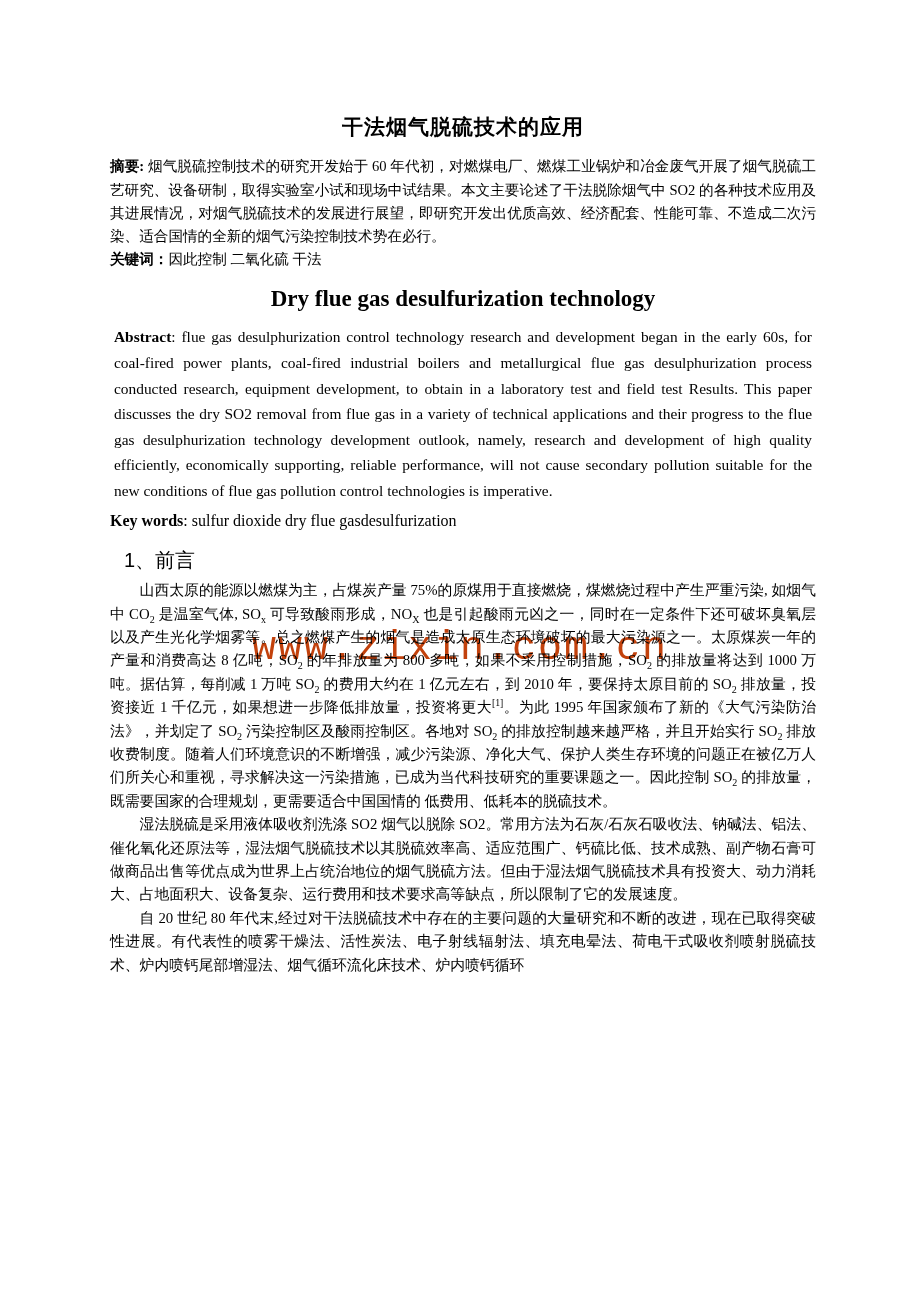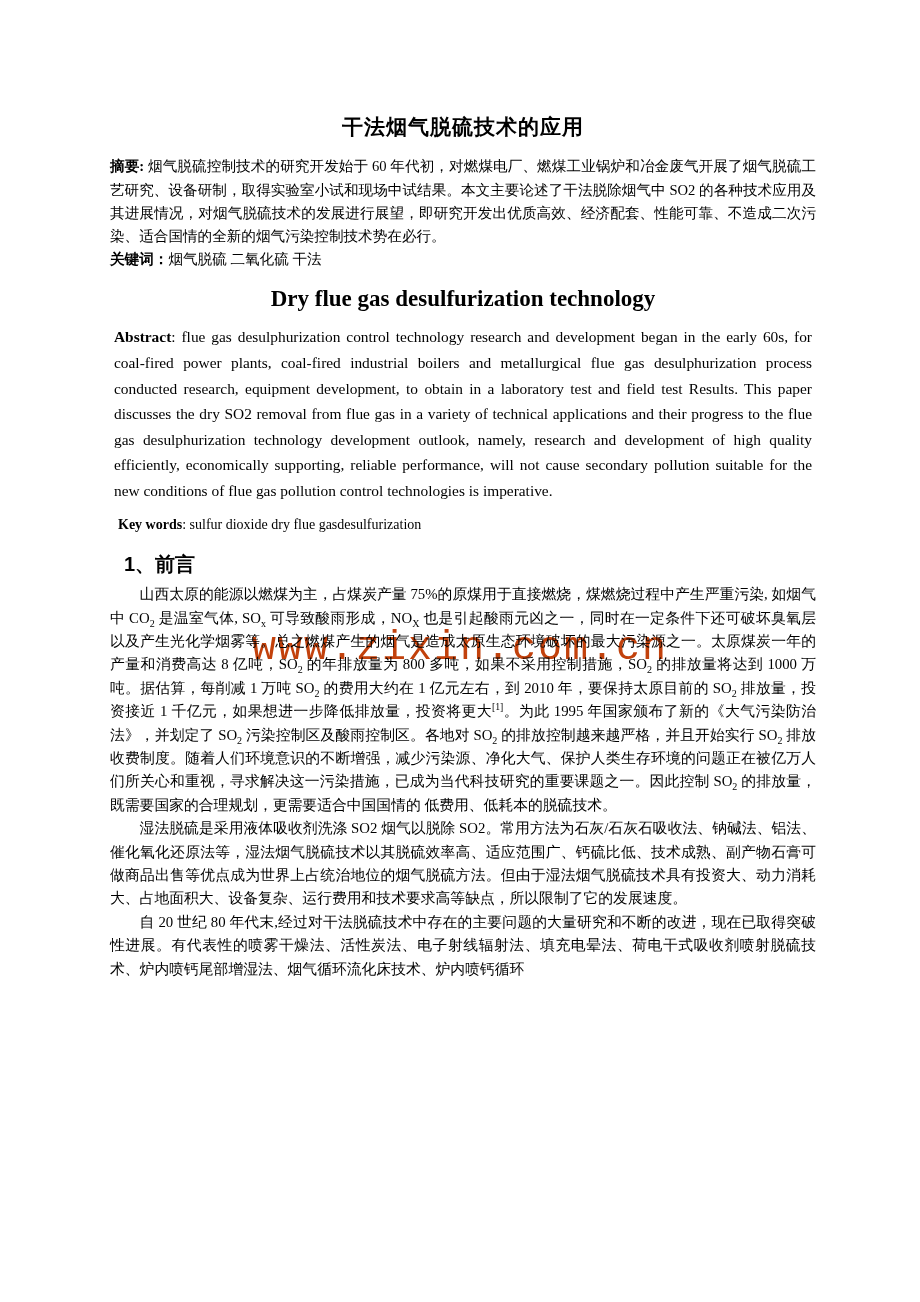--- a/index.html
+++ b/index.html
@@ -78,28 +78,28 @@
     font-size: 15.4px;
     line-height: 25.6px;
     text-align: justify;
     margin: 4px;
   }
   .abstract-en .lbl,
   .keywords-en .lbl {
     font-weight: 700;
   }
   .keywords-en {
-    font-size: 14px;
+    font-size: 16px;
     line-height: 25.6px;
-    margin: 8px;
+    margin: 0;
   }
   .sec-heading {
     font-family: "Liberation Sans", "DejaVu Sans", sans-serif;
     font-size: 20px;
-    font-weight: 700;
+    font-weight: 400;
     margin: 12px 0 4px 14px;
     line-height: 1.5;
   }
   .body-para {
     font-size: 14.8px;
     line-height: 23.4px;
     text-align: justify;
     text-justify: inter-ideograph;
     margin: 0;
     text-indent: 2em;
@@ -120,21 +120,21 @@
 <div class="page">
 
   <div class="watermark">www.zixin.com.cn</div>
 
   <div class="content">
 
     <h1 class="doc-title">干法烟气脱硫技术的应用</h1>
 
     <p class="abstract-cn"><span class="lbl">摘要:</span> <span>烟气脱硫控制技术的研究开发始于 60 年代初，对燃煤电厂、燃煤工业锅炉和冶金废气开展了烟气脱硫工艺研究、设备研制，取得实验室小试和现场中试结果。本文主要论述了干法脱除烟气中 SO2 的各种技术应用及其进展情况，对烟气脱硫技术的发展进行展望，即研究开发出优质高效、经济配套、性能可靠、不造成二次污染、适合国情的全新的烟气污染控制技术势在必行。</span></p>
 
-    <p class="keywords-cn"><span class="lbl">关键词：</span><span>烟气脱硫  二氧化硫  干法</span></p>
+    <p class="keywords-cn"><span class="lbl">关键词：</span><span>因此控制  二氧化硫  干法</span></p>
 
     <h2 class="en-title">Dry flue gas desulfurization technology</h2>
 
     <p class="abstract-en"><span class="lbl">Abstract</span><span>: flue gas desulphurization control technology research and development began in the early 60s, for coal-fired power plants, coal-fired industrial boilers and metallurgical flue gas desulphurization process conducted research, equipment development, to obtain in a laboratory test and field test Results. This paper discusses the dry SO2 removal from flue gas in a variety of technical applications and their progress to the flue gas desulphurization technology development outlook, namely, research and development of high quality efficiently, economically supporting, reliable performance, will not cause secondary pollution suitable for the new conditions of flue gas pollution control technologies is imperative.</span></p>
 
     <p class="keywords-en"><span class="lbl">Key words</span><span>: sulfur    dioxide dry flue    gasdesulfurization</span></p>
 
     <h3 class="sec-heading">1、前言</h3>
 
     <p class="body-para"><span>山西太原的能源以燃煤为主，占煤炭产量 75%的原煤用于直接燃烧，煤燃烧过程中产生严重污染, 如烟气中 CO</span><sub>2</sub><span> 是温室气体, SO</span><sub>x</sub><span> 可导致酸雨形成，NO</span><sub>X</sub><span> 也是引起酸雨元凶之一，同时在一定条件下还可破坏臭氧层以及产生光化学烟雾等。总之燃煤产生的烟气是造成太原生态环境破坏的最大污染源之一。太原煤炭一年的产量和消费高达 8 亿吨，SO</span><sub>2</sub><span> 的年排放量为 800 多吨，如果不采用控制措施，SO</span><sub>2</sub><span> 的排放量将达到 1000 万吨。据估算，每削减 1 万吨 SO</span><sub>2</sub><span> 的费用大约在 1 亿元左右，到 2010 年，要保持太原目前的 SO</span><sub>2</sub><span> 排放量，投资接近 1 千亿元，如果想进一步降低排放量，投资将更大</span><span class="fnref">[1]</span><span>。为此 1995 年国家颁布了新的《大气污染防治法》，并划定了 SO</span><sub>2</sub><span> 污染控制区及酸雨控制区。各地对 SO</span><sub>2</sub><span> 的排放控制越来越严格，并且开始实行 SO</span><sub>2</sub><span> 排放收费制度。随着人们环境意识的不断增强，减少污染源、净化大气、保护人类生存环境的问题正在被亿万人们所关心和重视，寻求解决这一污染措施，已成为当代科技研究的重要课题之一。因此控制 SO</span><sub>2</sub><span> 的排放量，既需要国家的合理规划，更需要适合中国国情的 低费用、低耗本的脱硫技术。</span></p>

